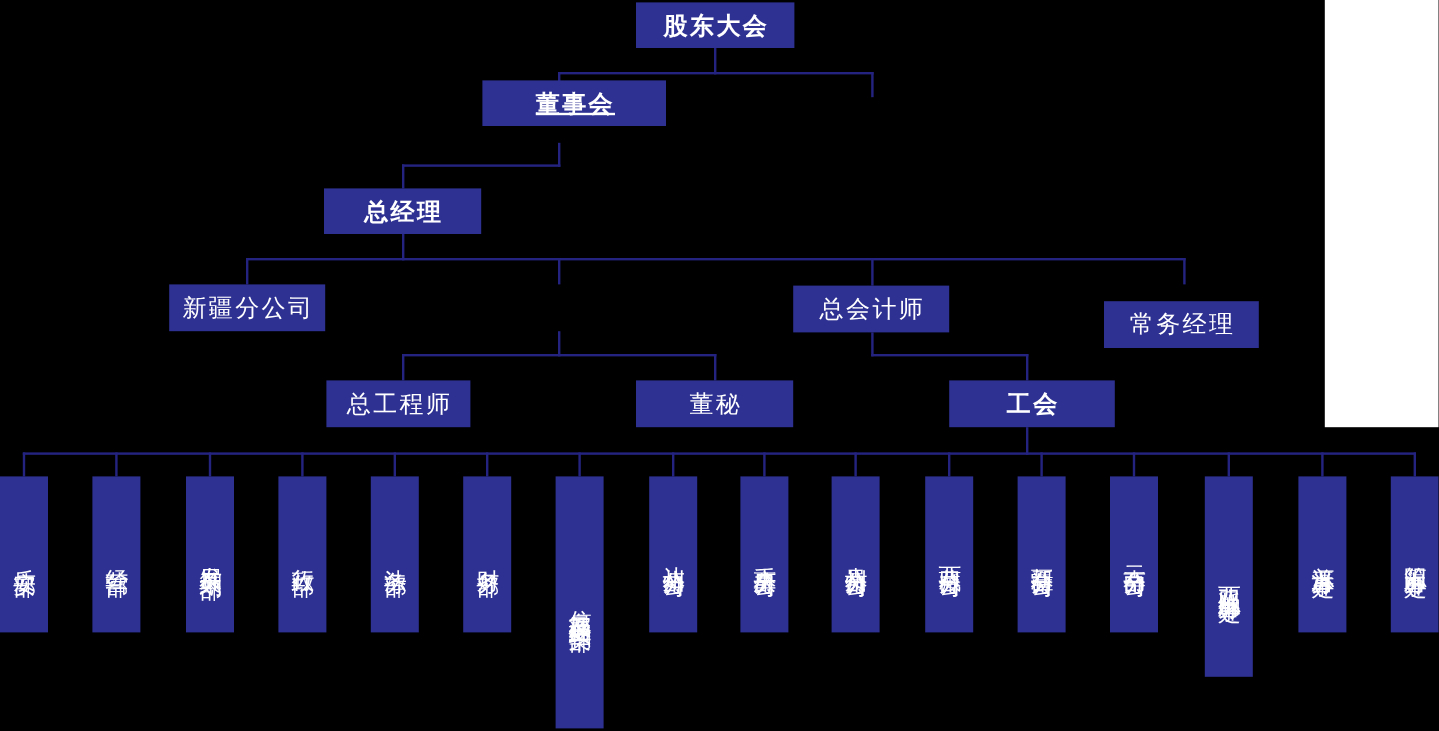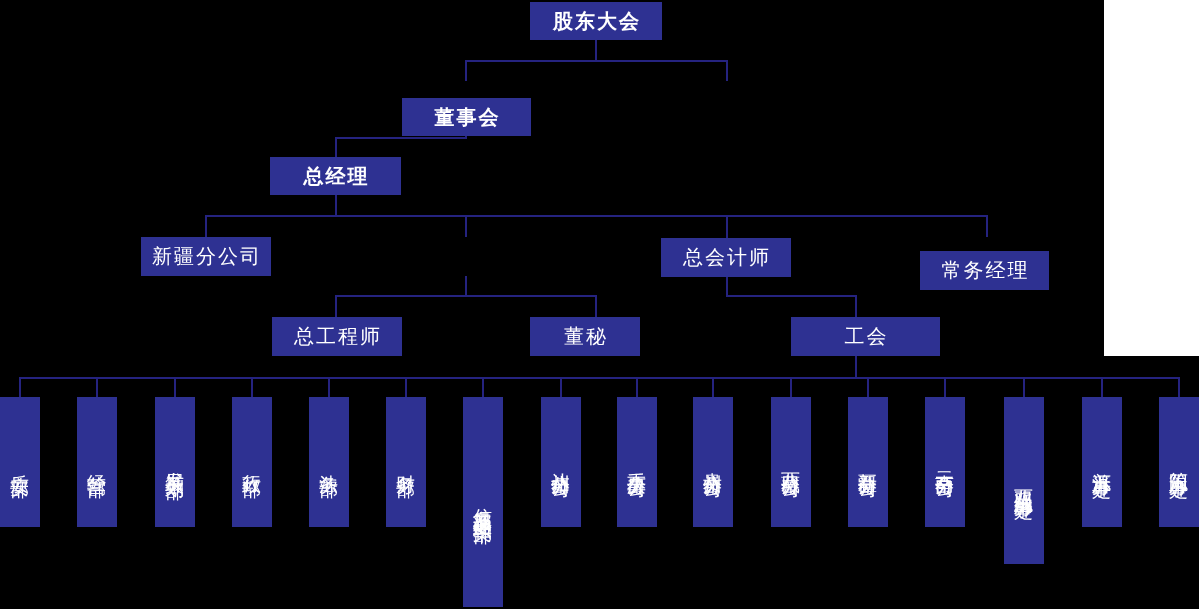--- a/index.html
+++ b/index.html
@@ -72,31 +72,31 @@
   <div class="line vline" style="left:712px;top:377px;height:20px;"></div>
   <div class="line vline" style="left:790px;top:377px;height:20px;"></div>
   <div class="line vline" style="left:867px;top:377px;height:20px;"></div>
   <div class="line vline" style="left:944px;top:377px;height:20px;"></div>
   <div class="line vline" style="left:1023px;top:377px;height:20px;"></div>
   <div class="line vline" style="left:1101px;top:377px;height:20px;"></div>
   <div class="line vline" style="left:1178px;top:377px;height:20px;"></div>
 
   <div class="box bold" style="left:530px;top:2px;width:132px;height:38px;">股东大会</div>
 
-  <div class="box bold" style="left:402px;top:98px;width:129px;height:38px;">董事会</div>
+  <div class="box bold" style="left:402px;top:67px;width:153px;height:38px;text-decoration:underline;">董事会</div>
 
   <div class="box bold" style="left:270px;top:157px;width:131px;height:38px;">总经理</div>
 
   <div class="box" style="left:141px;top:237px;width:130px;height:39px;">新疆分公司</div>
   <div class="box" style="left:661px;top:238px;width:130px;height:39px;">总会计师</div>
   <div class="box" style="left:920px;top:237px;width:129px;height:39px;margin-top:14px;">常务经理</div>
 
-  <div class="box" style="left:272px;top:317px;width:130px;height:39px;">总工程师</div>
-  <div class="box" style="left:530px;top:317px;width:110px;height:39px;font-family:Liberation Serif, serif;">董秘</div>
-  <div class="box" style="left:791px;top:317px;width:149px;height:39px;">工会</div>
+  <div class="box" style="left:272px;top:317px;width:120px;height:39px;">总工程师</div>
+  <div class="box" style="left:530px;top:317px;width:131px;height:39px;font-family:Liberation Serif, serif;">董秘</div>
+  <div class="box" style="left:791px;top:317px;width:138px;height:39px;font-weight:bold;">工会</div>
 
   <div class="vbox" style="left:0;top:397px;height:130px;">质安部</div>
   <div class="vbox" style="left:77px;top:397px;height:130px;">经营部</div>
   <div class="vbox" style="left:155px;top:397px;height:130px;">发展策划部</div>
   <div class="vbox" style="left:232px;top:397px;height:130px;">行政部</div>
   <div class="vbox" style="left:309px;top:397px;height:130px;">法务部</div>
   <div class="vbox" style="left:386px;top:397px;height:130px;">财务部</div>
   <div class="vbox" style="left:463px;top:397px;height:210px;">信息部及业绩档案部</div>
   <div class="vbox" style="left:541px;top:397px;height:130px;">达州分公司</div>
   <div class="vbox" style="left:617px;top:397px;height:130px;">重庆分公司</div>

